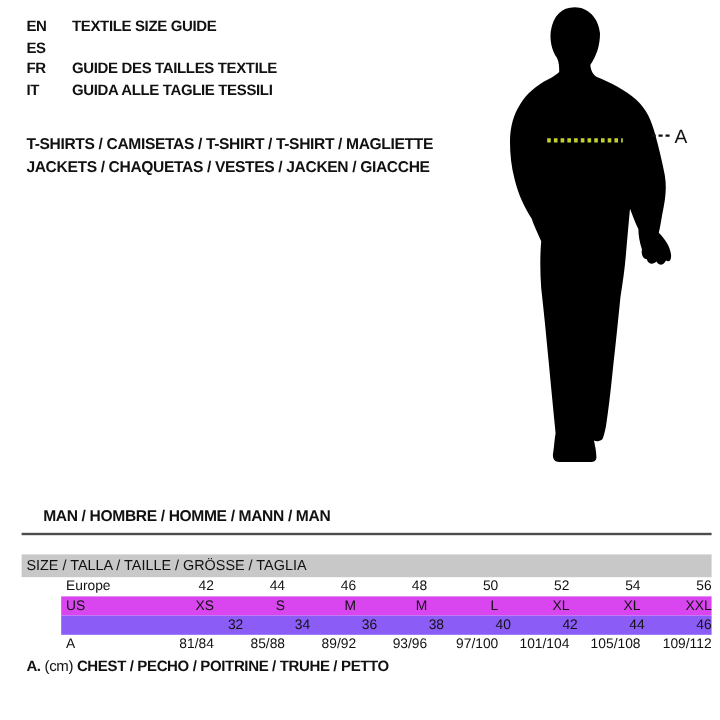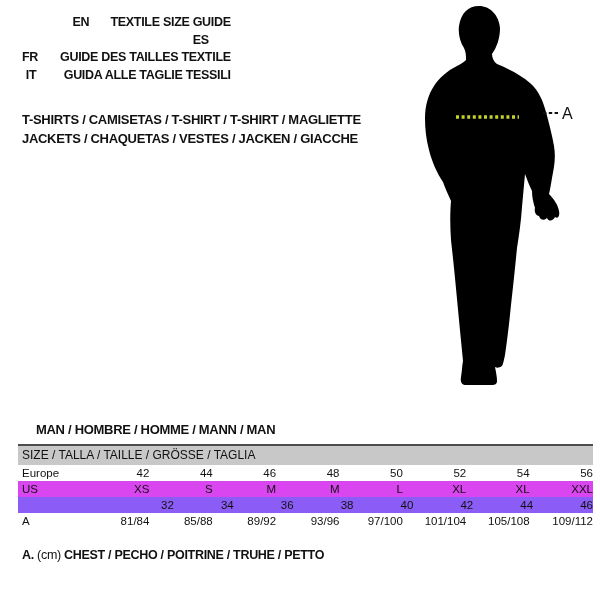--- a/index.html
+++ b/index.html
@@ -8,21 +8,21 @@
     background:#ffffff;
     font-family:"Liberation Sans", sans-serif;
     color:#111111;
     position:relative;
     overflow:hidden;
   }
   .canvas { position:absolute; inset:0; width:600px; height:600px; }
 
   
   .lang-guide { position:absolute; left:22px; top:14px; }
-  .lang-row { display:flex; height:17.5px; line-height:17.5px;justify-content:flex-end; }
+  .lang-row { display:flex; height:17.5px; line-height:17.5px; }
   .lang-code {
     width:38px; font-weight:bold; font-size:12.5px; letter-spacing:-0.3px;
   }
   .lang-label { font-weight:bold; font-size:12.5px; letter-spacing:-0.3px; }
 
   
   .categories { position:absolute; left:22px; top:110px; }
   .category-line {
     font-weight:bold; font-size:13px; line-height:19px; letter-spacing:-0.3px;
   }
@@ -39,26 +39,28 @@
 
   
   .size-table {
     position:absolute; left:18px; top:444px; width:575px;
     border-top:2px solid #4d4d4d;
   }
   .t-header {
     height:19px; line-height:19px;
     padding-left:4px;
     font-size:12px;
+    margin-top:16px;
   }
   .t-row {
     display:grid;
     grid-template-columns:68px repeat(8, 1fr);
     height:16px; line-height:16px;
     font-size:11.5px;
+    margin-left:33px;
   }
   .t-row.tall { height:17px; line-height:17px; }
   .t-label { text-align:left; padding-left:4px; }
   .t-cell { text-align:right; }
 
   
   .footnote {
     position:absolute; left:22px; top:548px;
     font-size:12.5px; font-weight:bold; letter-spacing:-0.3px;
   }

